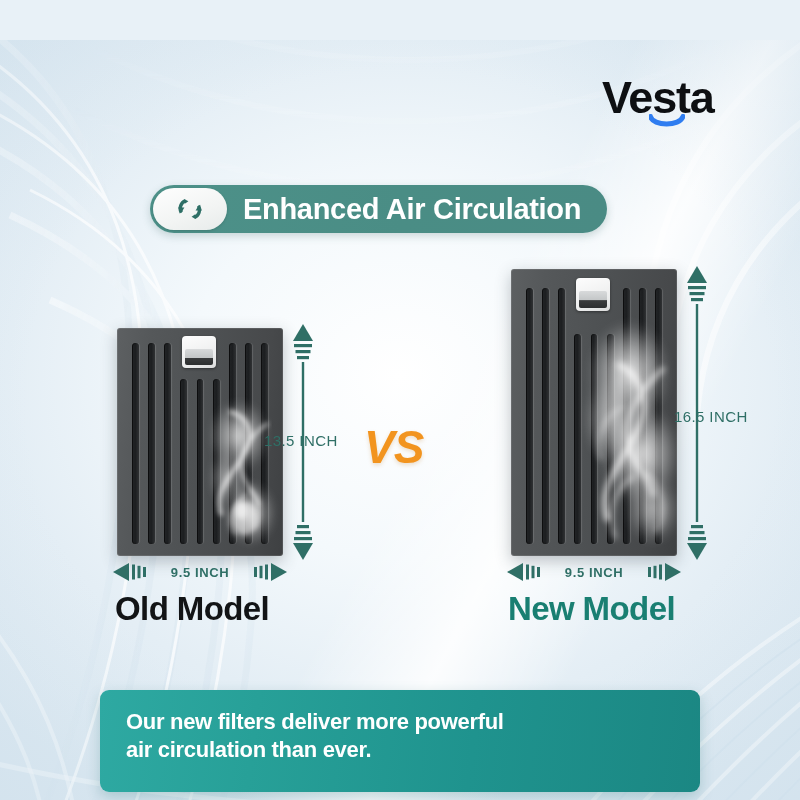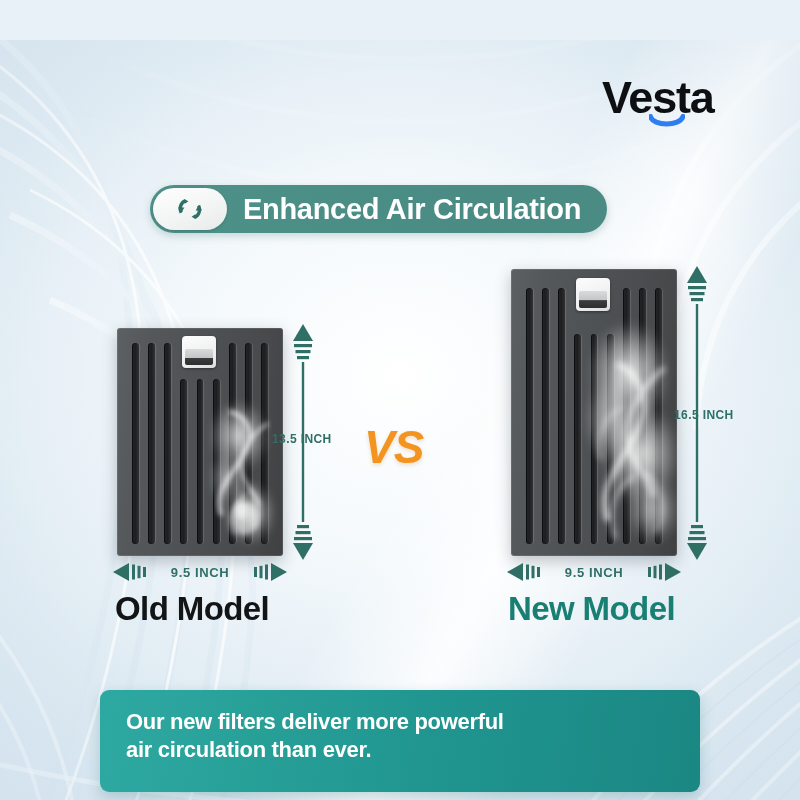--- a/index.html
+++ b/index.html
@@ -54,21 +54,21 @@
     background:linear-gradient(160deg,#fdfdfd 0%,#eceded 70%,#dadbdb 100%);
     box-shadow:0 1px 3px rgba(0,0,0,.4);
     display:flex;align-items:flex-end;justify-content:center;padding:3px;}
   .sensor-in{width:100%;height:62%;border-radius:2px;
     background:linear-gradient(180deg,#d8dadb 0%,#c3c6c7 55%,#3a3c3d 56%,#2c2e2f 100%);}
   .smoke{position:absolute;pointer-events:none;}
 
   
   .dim-v{position:absolute;}
   .dim-h{position:absolute;}
-  .dim-label{position:absolute;font-size:12px;font-weight:700;color:#2f6f66;
+  .dim-label{position:absolute;font-size:15px;font-weight:400;color:#2f6f66;
     letter-spacing:.4px;white-space:nowrap;}
   .dim-label-h{position:absolute;font-size:13px;font-weight:700;color:#2f6f66;
     letter-spacing:.6px;white-space:nowrap;text-align:center;}
 
   
   .vs{position:absolute;left:364px;top:380px;font-size:46px;font-weight:700;
     font-style:italic;color:#f2941f;letter-spacing:-1px;
     text-shadow:0 2px 4px rgba(180,110,20,.22);}
 
   
@@ -229,21 +229,21 @@
       <rect x="6" y="20" width="18" height="3.2"></rect>
       <rect x="7.5" y="26" width="15" height="3.2"></rect>
       <rect x="9" y="32" width="12" height="3.2"></rect>
       <rect x="13.8" y="38" width="2.4" height="160"></rect>
       <rect x="9" y="201" width="12" height="3.2"></rect>
       <rect x="7.5" y="207" width="15" height="3.2"></rect>
       <rect x="6" y="213" width="18" height="3.2"></rect>
       <path d="M15,236 L25,219 L5,219 Z"></path>
     </g>
   </svg>
-  <div class="dim-label" style="left:272px;top:392px;">13.5 INCH</div>
+  <div class="dim-label" style="left:264px;top:392px;">13.5 INCH</div>
 
   <svg class="dim-h" style="left:113px;top:521px;" width="174" height="22" viewBox="0 0 174 22">
     <g fill="#2f6f66">
       <path d="M0,11 L16,2 L16,20 Z"></path>
       <rect x="19" y="3.5" width="3" height="15"></rect>
       <rect x="24.5" y="4.8" width="3" height="12.4"></rect>
       <rect x="30" y="6" width="3" height="10"></rect>
       <path d="M174,11 L158,2 L158,20 Z"></path>
       <rect x="152" y="3.5" width="3" height="15"></rect>
       <rect x="146.5" y="4.8" width="3" height="12.4"></rect>

